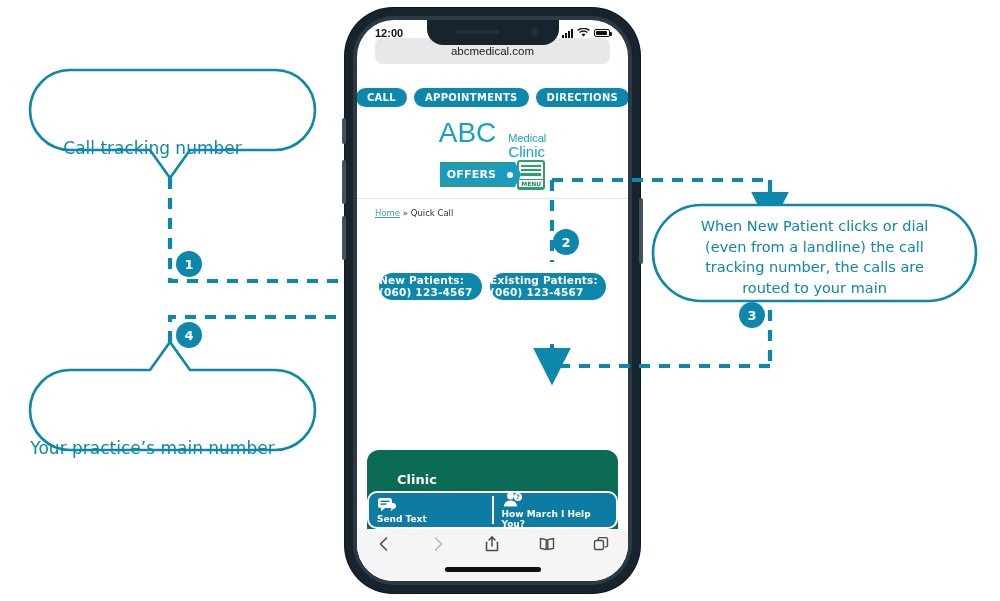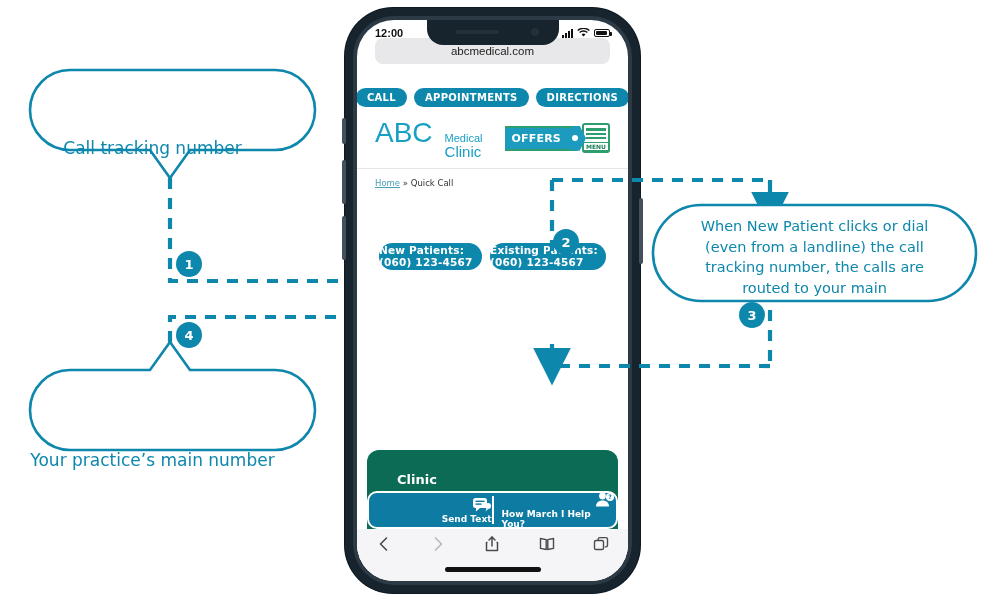--- a/index.html
+++ b/index.html
@@ -97,21 +97,21 @@
   
   .site { position: absolute; left: 0; top: 62px; width: 100%; bottom: 0; background: #fff; }
 
   .quicklinks { display: flex; justify-content: center; gap: 7px; padding: 6px 0 4px; }
   .ql {
     background: #0e87ad; color: #fff; border-radius: 20px;
     padding: 4px 11px; font-size: 10px; font-weight: bold; letter-spacing: .3px;
     font-family: "DejaVu Sans", sans-serif;
   }
 
-  .brandrow { display: flex; align-items: center; justify-content: space-between; padding: 6px 18px 8px; }
+  .brandrow { display: flex; align-items: center; justify-content: space-between; padding: 6px 18px 8px; flex-direction: column; }
   .logo { display: flex; align-items: baseline; }
   .logo .abc { font-size: 28px; color: #18a0c4; letter-spacing: 0px; font-family: "Liberation Sans", sans-serif; }
   .logo .sub { display: inline-block; line-height: 1.02; margin-left: 12px; }
   .logo .sub span { display: block; color: #18a0c4; font-family: "Liberation Sans", sans-serif; }
   .logo .sub .l1 { font-size: 11px; }
   .logo .sub .l2 { font-size: 15px; }
 
   .badges { display: flex; align-items: center; gap: 5px; }
   .offers {
     position: relative; background: #1c9bbf; color: #fff; font-size: 11px; font-weight: bold;
@@ -152,21 +152,21 @@
   .about h3 { font-size: 13px; margin-bottom: 3px; font-weight: bold; }
   .about ul { list-style: none; }
   .about li { font-size: 11.5px; line-height: 1.28; position: relative; padding-left: 14px; }
   .about li::before { content:"•"; position:absolute; left:2px; top:-1px; font-size: 12px; }
 
   .actionbar {
     position: absolute; left: 10px; right: 10px; bottom: 52px; height: 38px;
     background: #0e7ba3; border-radius: 10px; display: flex; align-items: center;
     border: 2px solid #fff;
   }
-  .act { flex: 1; display: flex; flex-direction: column; align-items: flex-end; justify-content: center; gap: 1px; color: #fff; padding-left: 8px; }
+  .act { flex: 1; display: flex; flex-direction: column; align-items: flex-start; justify-content: center; gap: 1px; color: #fff; padding-left: 8px; }
   .act .t { font-size: 9px; font-weight: bold; font-family:"DejaVu Sans",sans-serif; }
   .act-sep { width: 2px; height: 28px; background: #fff; }
 
   .safaribar {
     position: absolute; left: 0; right: 0; bottom: 0; height: 52px;
     background: #f5f5f7; display: flex; align-items: flex-start; justify-content: space-around;
     padding-top: 6px;
   }
   .safaribar .ic { color: #4a4a4f; }
   .safaribar .ic.dim { color: #b6b6bb; }
@@ -389,21 +389,21 @@
     <path d="M 770 310 L 770 366" fill="none" stroke="#0e87ad" stroke-width="4.2" stroke-dasharray="11 9"></path>
     <path d="M 770 366 L 552 366" fill="none" stroke="#0e87ad" stroke-width="4.2" stroke-dasharray="11 9"></path>
     <path d="M 552 366 L 552 358" fill="none" stroke="#0e87ad" stroke-width="4.2"></path>
     <path d="M 552 352 L 552 344" fill="none" stroke="#0e87ad" stroke-width="4.2" marker-end="url(#arrowUp2)" transform="rotate(180 552 348)"></path>
 
     <rect x="653" y="205" width="323" height="96" rx="48" ry="48" fill="#ffffff" stroke="#0e87ad" stroke-width="2.6"></rect>
   </svg>
 
   <div class="callout-text" style="left:30px; top:138px; width:245px; font-size:17px;">Call tracking number</div>
 
-  <div class="callout-text" style="left:30px; top:450px; width:245px; font-size:17px;">Your practice’s main number</div>
+  <div class="callout-text" style="left:30px; top:438px; width:245px; font-size:17px;">Your practice’s main number</div>
 
   <div class="callout-text" style="left:663px; top:216px; width:303px; font-size:14.5px; line-height:1.42;">
     <div>When New Patient clicks or dial</div>
     <div>(even from a landline) the call</div>
     <div>tracking number, the calls are</div>
     <div>routed to your main</div>
   </div>
 
   <div class="badge-num" style="left:176px; top:251px;">1</div>
   <div class="badge-num" style="left:553px; top:229px;">2</div>

